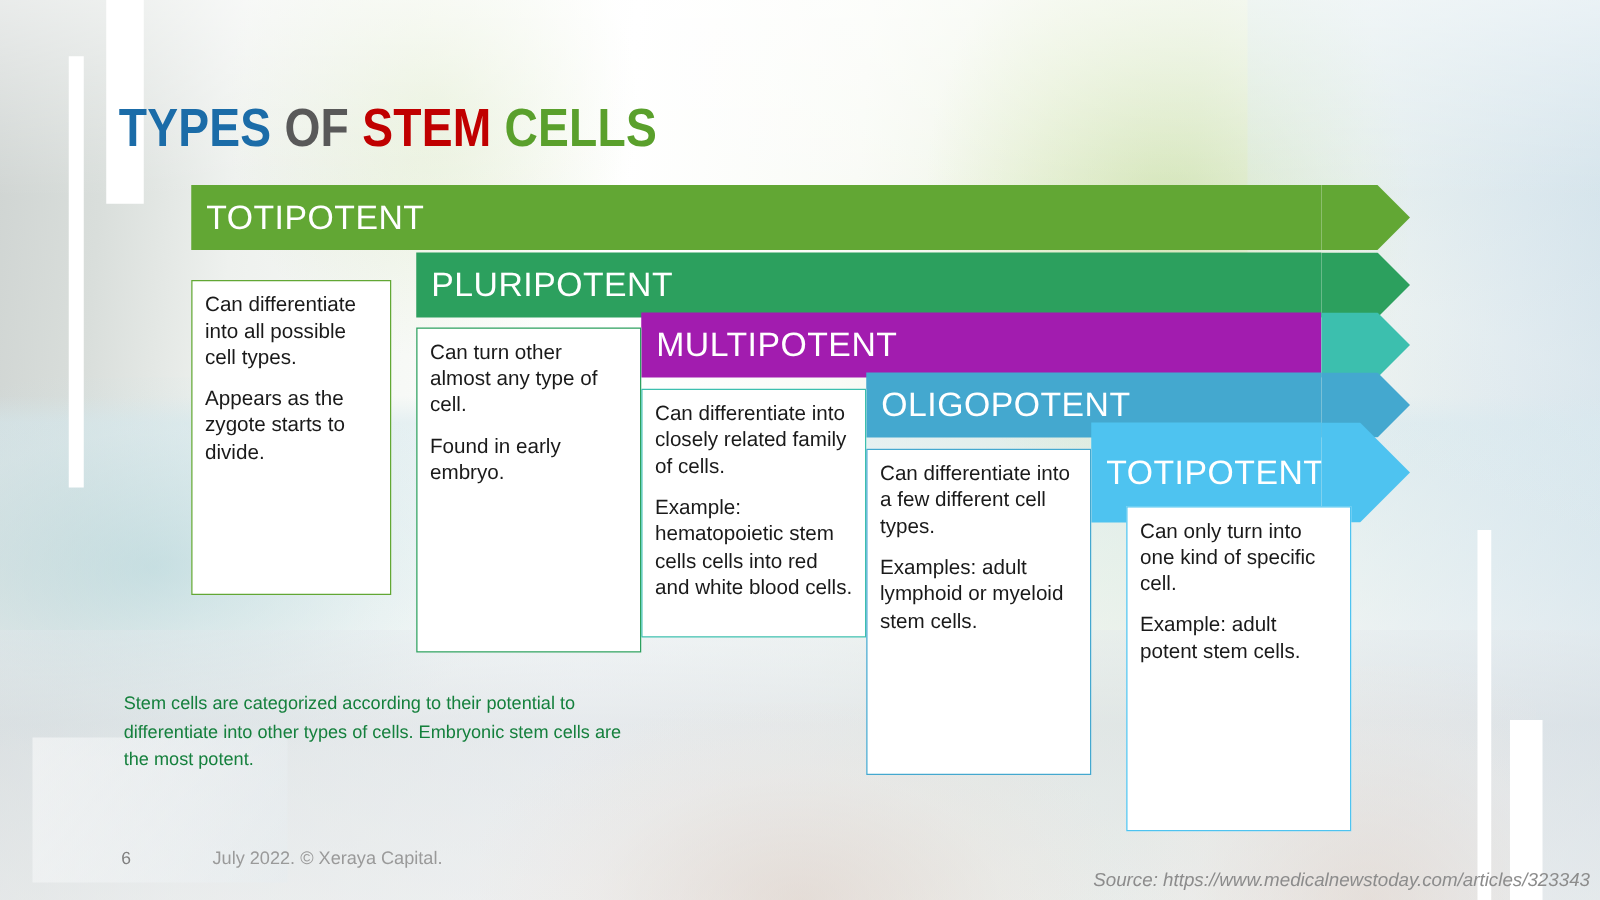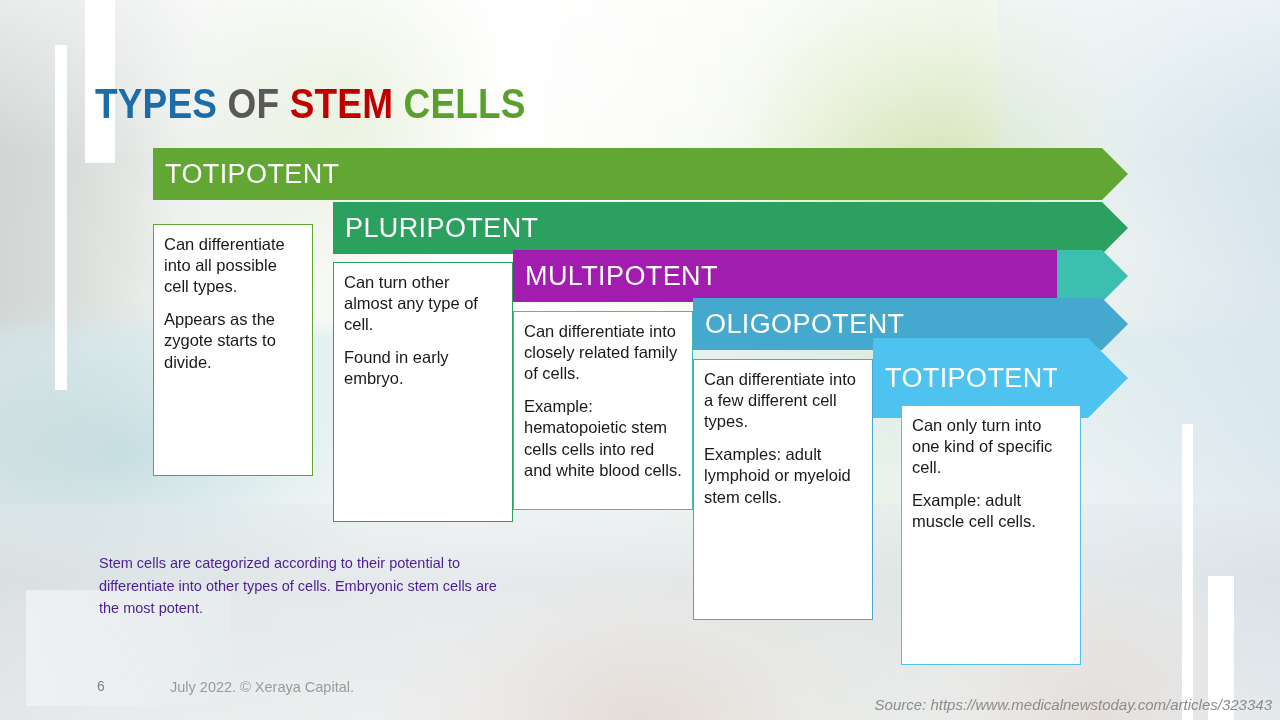--- a/index.html
+++ b/index.html
@@ -58,21 +58,21 @@
 
   
   .dbox{position:absolute;background:#ffffff;box-sizing:border-box;
     border:1px solid #4fa06e;padding:9px 10px 8px 10px;}
   .dbox p{margin:0 0 12px 0;font-size:16.5px;line-height:1.28;color:#1a1a1a;
     font-family:"Liberation Sans", sans-serif;}
   .dbox p:last-child{margin-bottom:0;}
 
   
   .caption{position:absolute;left:99px;top:552px;width:420px;
-    font-size:14.5px;line-height:1.56;color:#4c1d95;
+    font-size:14.5px;line-height:1.56;color:#15803d;
     font-family:"Liberation Sans", sans-serif;}
   .slide-no{position:absolute;left:97px;top:678px;font-size:14px;color:#808080;}
   .footer{position:absolute;left:170px;top:679px;font-size:14.5px;color:#9a9a9a;}
   .source{position:absolute;right:8px;top:696px;font-size:15px;color:#8c8c8c;
     font-style:italic;white-space:nowrap;}
 </style>
 </head>
 <body>
 
 <div id="slide">
@@ -167,21 +167,21 @@
     <p>Example: hematopoietic stem cells cells into red and white blood cells.</p>
   </div>
 
   <div class="dbox" style="left:693px;top:359px;width:180px;height:261px;border-color:#44a8cf;">
     <p>Can differentiate into a few different cell types.</p>
     <p>Examples: adult lymphoid or myeloid stem cells.</p>
   </div>
 
   <div class="dbox" style="left:873px;top:405px;width:180px;height:260px;border-color:#4ec3f0;margin-left:28px;">
     <p>Can only turn into one kind of specific cell.</p>
-    <p>Example: adult muscle cell cells.</p>
+    <p>Example: adult potent stem cells.</p>
   </div>
 
   <div class="caption">Stem cells are categorized according to their potential to differentiate into other types of cells. Embryonic stem cells are the most potent.</div>
   <div class="slide-no">6</div>
   <div class="footer">July 2022. © Xeraya Capital.</div>
   <div class="source">Source: https://www.medicalnewstoday.com/articles/323343</div>
 
 </div>
 
 </body></html>

